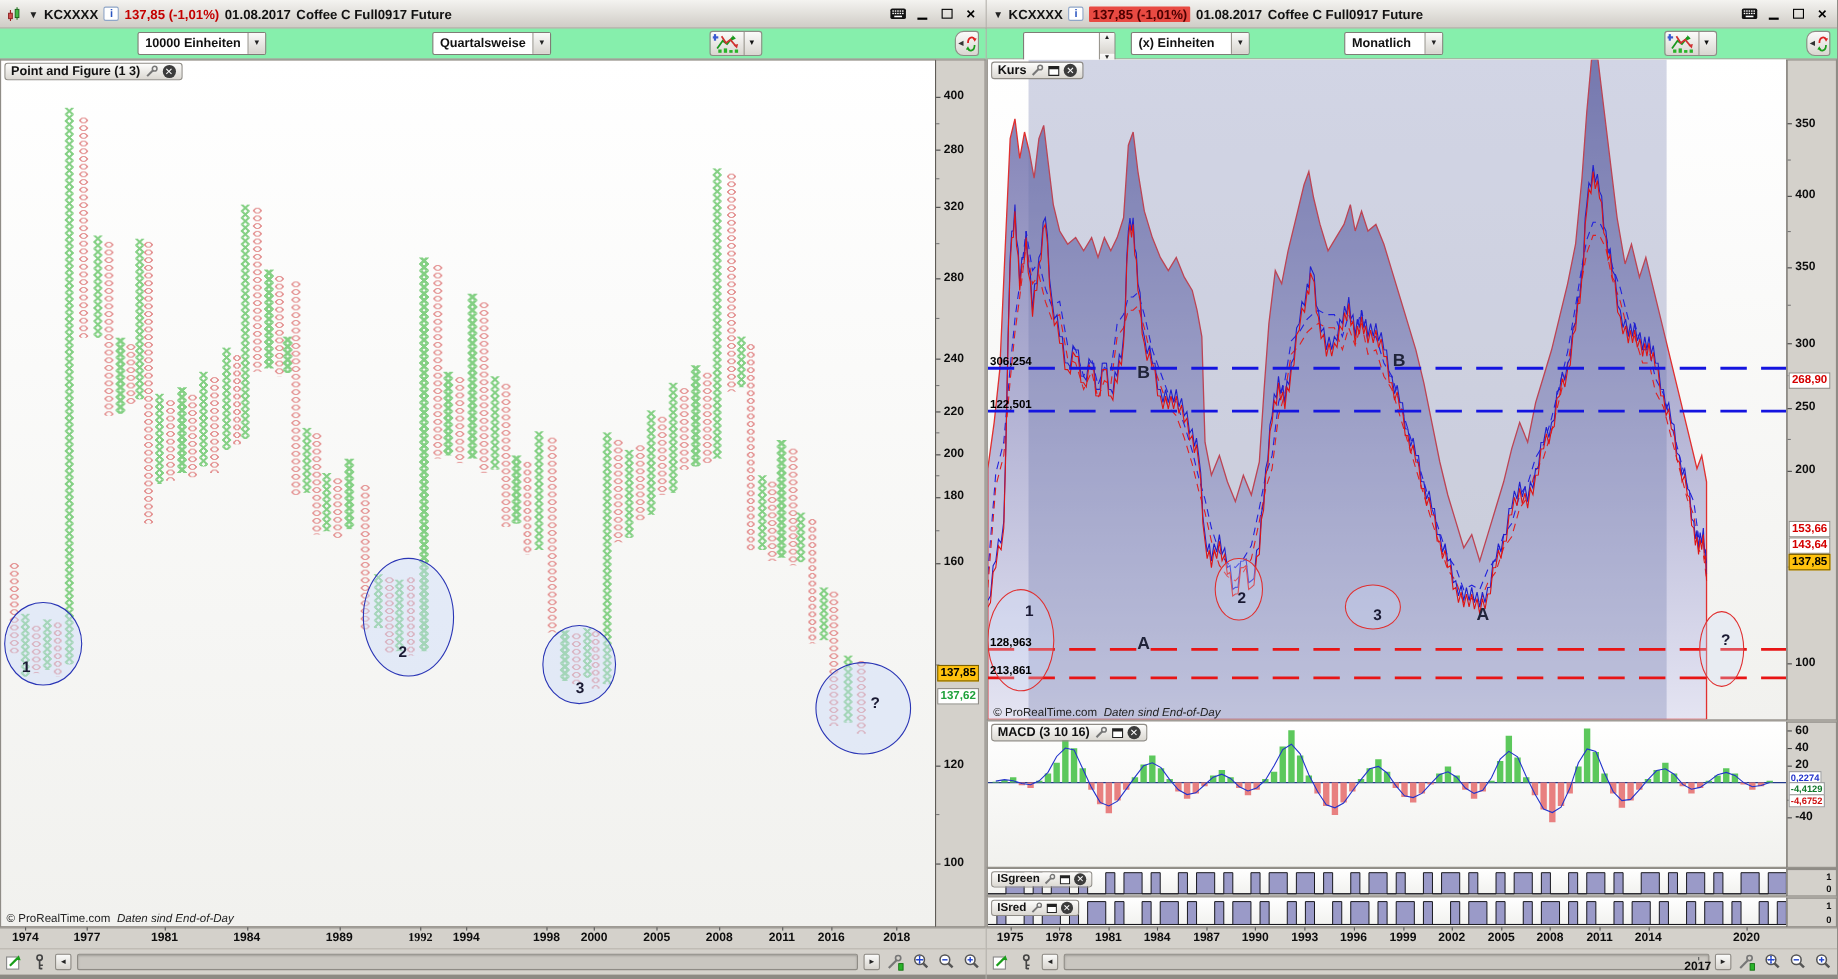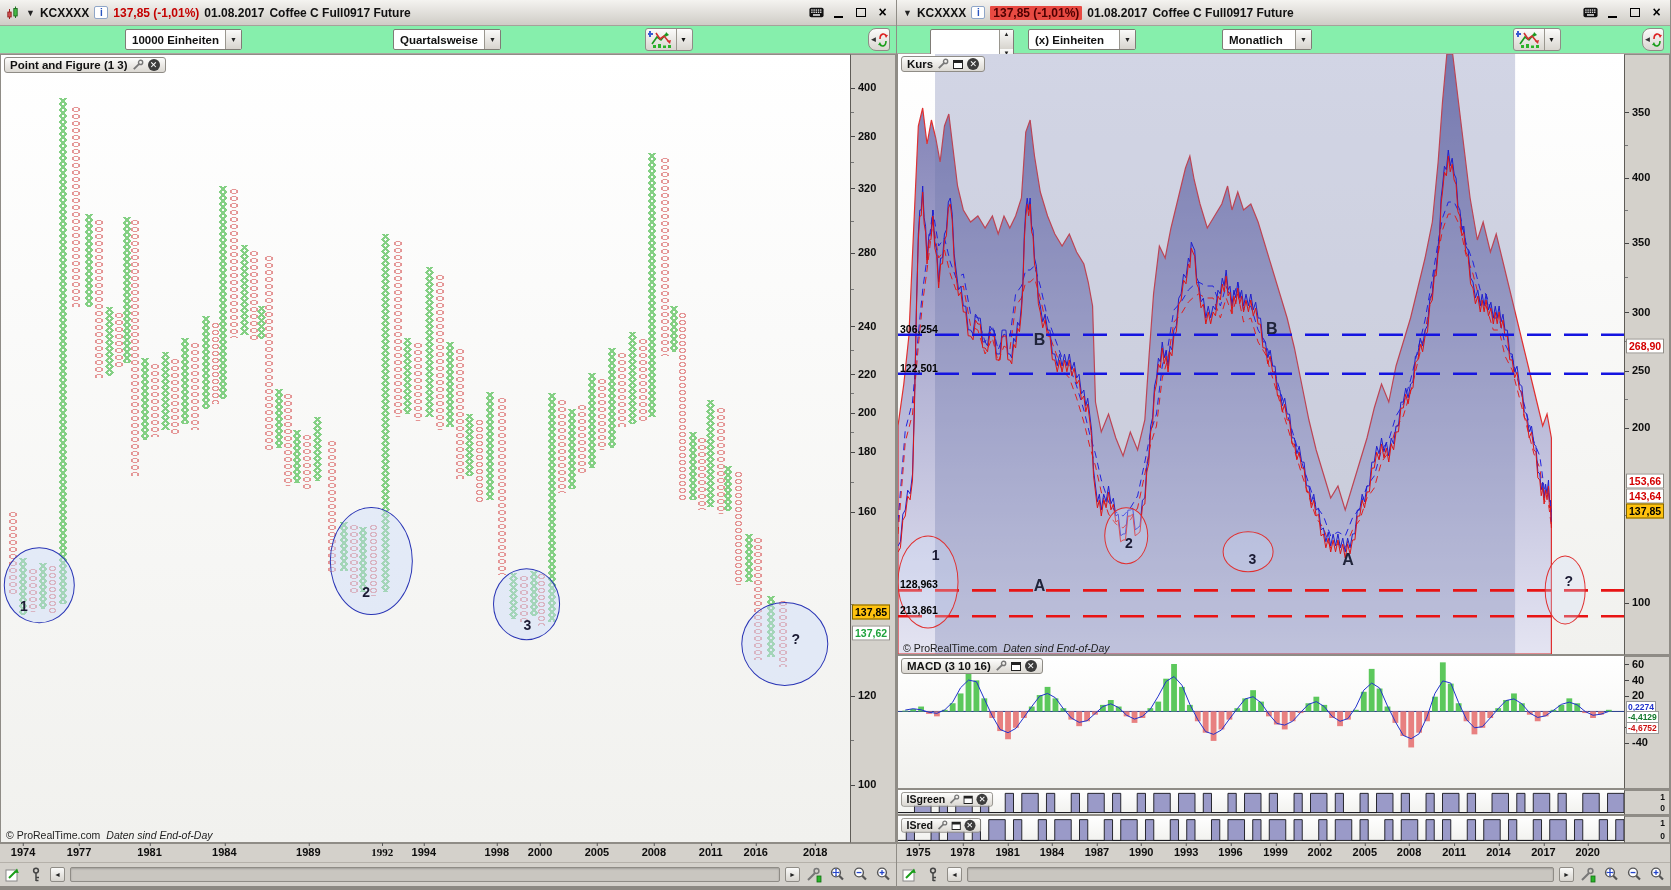--- a/index.html
+++ b/index.html
@@ -801,21 +801,21 @@
           <span class="yearlbl" style="left: 27.4%;">1987<i></i></span>
           <span class="yearlbl" style="left: 33.5%;">1990<i></i></span>
           <span class="yearlbl" style="left: 39.7%;">1993<i></i></span>
           <span class="yearlbl" style="left: 45.8%;">1996<i></i></span>
           <span class="yearlbl" style="left: 52%;">1999<i></i></span>
           <span class="yearlbl" style="left: 58.1%;">2002<i></i></span>
           <span class="yearlbl" style="left: 64.3%;">2005<i></i></span>
           <span class="yearlbl" style="left: 70.4%;">2008<i></i></span>
           <span class="yearlbl" style="left: 76.6%;">2011<i></i></span>
           <span class="yearlbl" style="left: 82.7%;">2014<i></i></span>
-          <span class="yearlbl" style="left: 88.9%;">2017<i></i></span>
+          <span class="yearlbl" style="left: 88.9%; margin-top: 27px;">2017<i></i></span>
           <span class="yearlbl" style="left: 95%;">2020<i></i></span>
         </div>
       </div>
 
     <div class="bottombar">
       <span class="micon">
         <svg width="16" height="16" viewBox="0 0 16 16">
             <rect x="1" y="3" width="11" height="11" fill="#fff" stroke="#888" stroke-width="1"></rect>
             <path d="M4 11 L11 4" stroke="#1a9e1a" stroke-width="2"></path>
             <polygon points="12,1.5 13.8,6 9,5.6" fill="#1a9e1a"></polygon>

